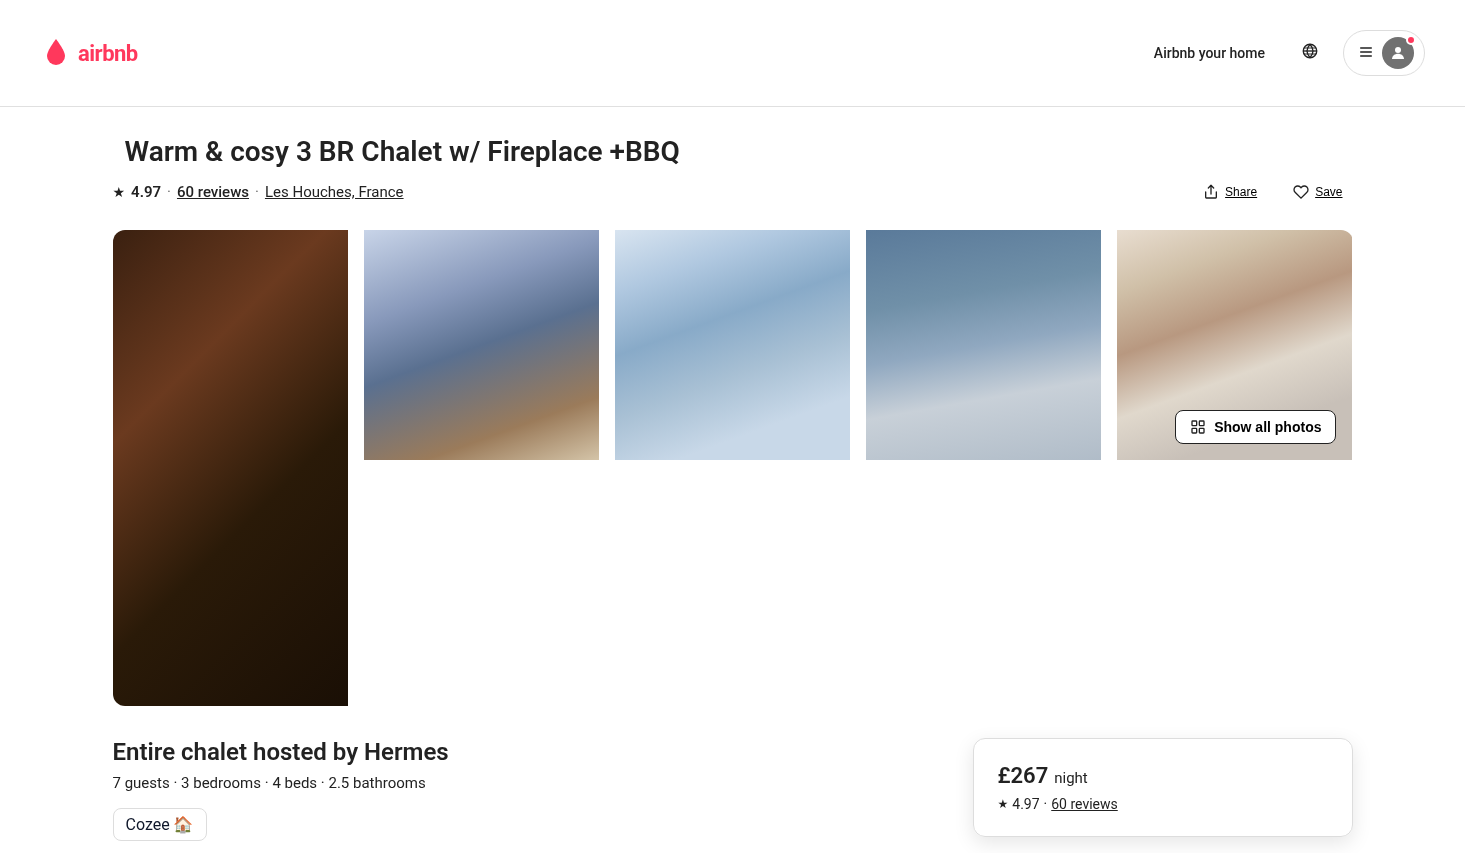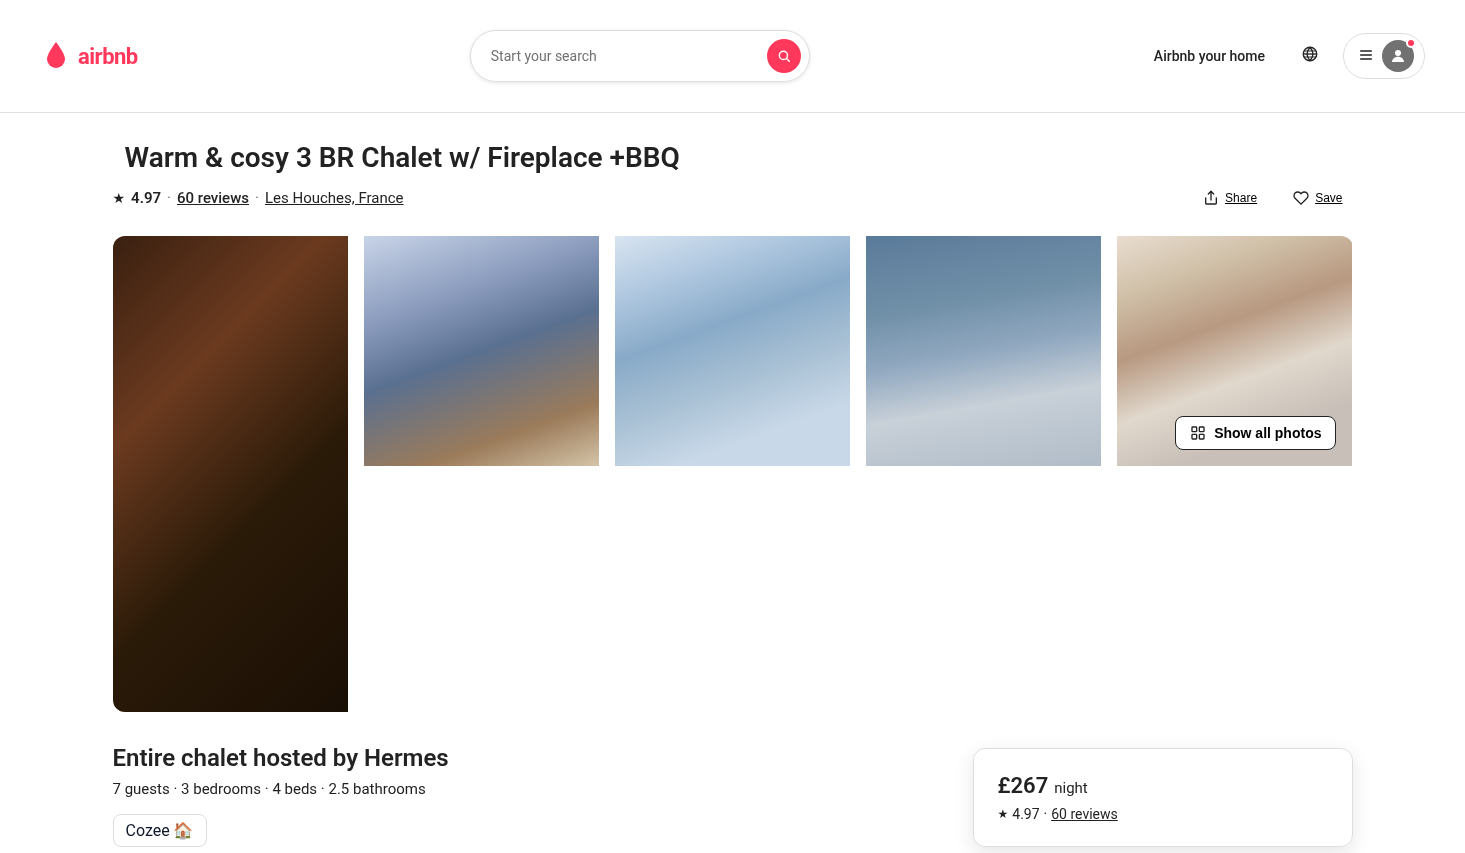--- a/index.html
+++ b/index.html
@@ -224,21 +224,21 @@
       cursor: pointer;
       display: flex;
       align-items: center;
       gap: 8px;
     }
 
     
     .listing-bottom {
       display: flex;
       justify-content: space-between;
-      align-items: flex-end;
+      align-items: flex-start;
       margin-top: 32px;
     }
     .listing-info {
       flex: 1;
     }
     .hosted-title {
       font-size: 24px;
       font-weight: 600;
       margin-bottom: 8px;
     }
@@ -299,29 +299,20 @@
 
 <header class="header">
 
   <div class="logo">
     <svg class="logo-icon" viewBox="0 0 32 32" fill="none" xmlns="http://www.w3.org/2000/svg">
       <path d="M16 2C16 2 7 13.5 7 19a9 9 0 0018 0C25 13.5 16 2 16 2z" fill="#FF385C"></path>
     </svg>
     <span class="logo-text">airbnb</span>
   </div>
 
-  <div class="search-bar">
-    <span class="search-bar-text">Start your search</span>
-    <button class="search-btn">
-      <svg width="14" height="14" viewBox="0 0 24 24" fill="none">
-        <circle cx="11" cy="11" r="7" stroke="white" stroke-width="2.5"></circle>
-        <path d="M16.5 16.5L21 21" stroke="white" stroke-width="2.5" stroke-linecap="round"></path>
-      </svg>
-    </button>
-  </div>
 
   <div class="header-right">
     <span class="airbnb-home">Airbnb your home</span>
     <button class="globe-btn">
       <svg width="18" height="18" viewBox="0 0 24 24" fill="none">
         <circle cx="12" cy="12" r="9" stroke="#222" stroke-width="1.8"></circle>
         <path d="M12 3c-2.5 3-4 5.5-4 9s1.5 6 4 9" stroke="#222" stroke-width="1.8"></path>
         <path d="M12 3c2.5 3 4 5.5 4 9s-1.5 6-4 9" stroke="#222" stroke-width="1.8"></path>
         <path d="M3 12h18" stroke="#222" stroke-width="1.8"></path>
         <path d="M4 8h16M4 16h16" stroke="#222" stroke-width="1.3"></path>

